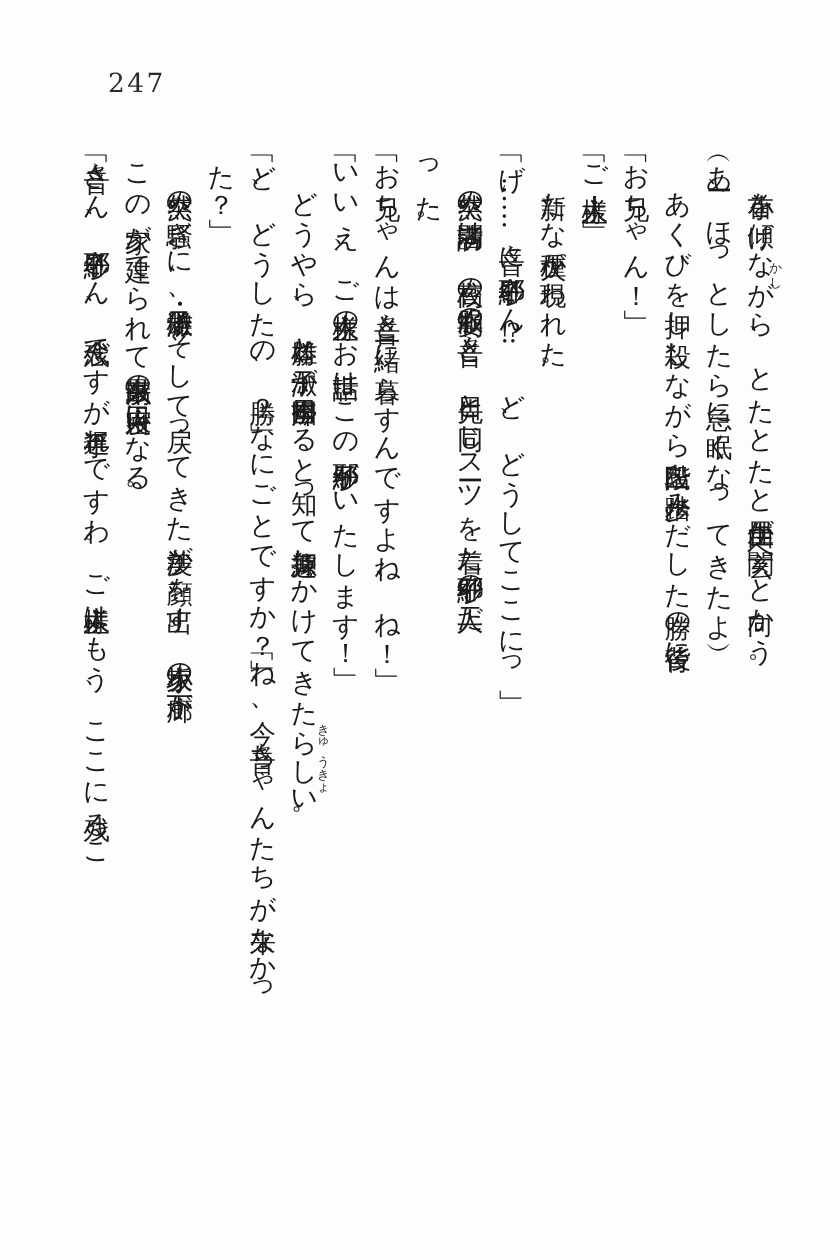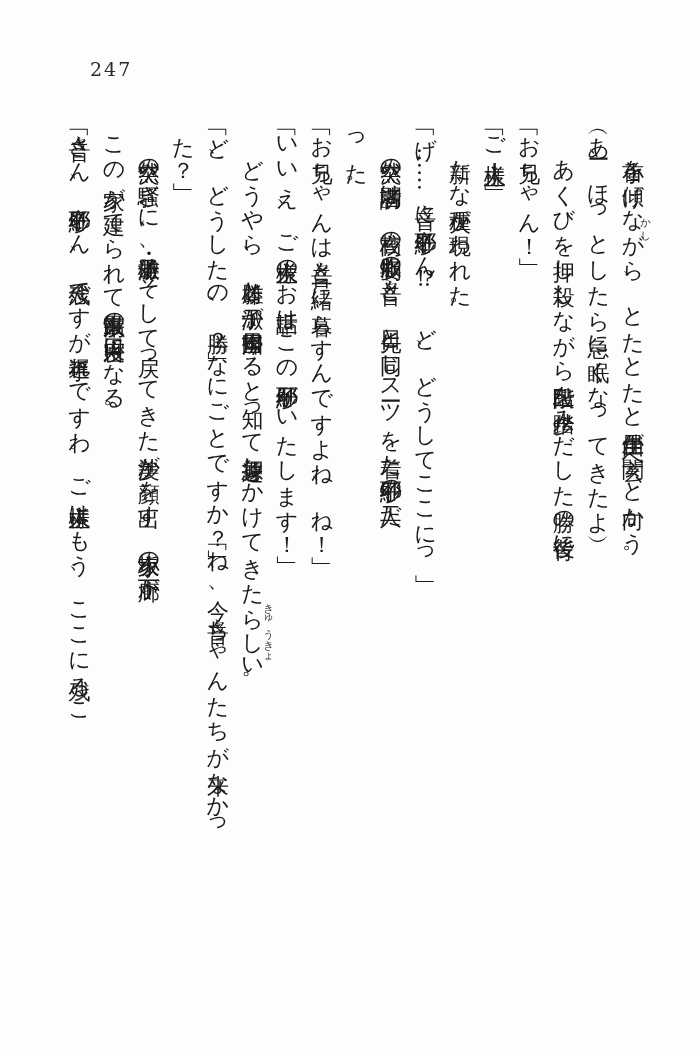--- a/index.html
+++ b/index.html
@@ -12,21 +12,21 @@
     width: 700px;
     height: 1050px;
     background: #fdfdfd;
     overflow: hidden;
     font-family: "DejaVu Serif", "Liberation Serif", serif;
   }
   .page-number {
     position: absolute;
     top: 58px;
     left: 90px;
-    font-size: 19px;
+    font-size: 22px;
     color: #2a2a2a;
     letter-spacing: 2px;
     font-style: normal;
   }
   
   .text-block {
     position: absolute;
     top: 122px;
     right: 50px;
     height: 912px;

